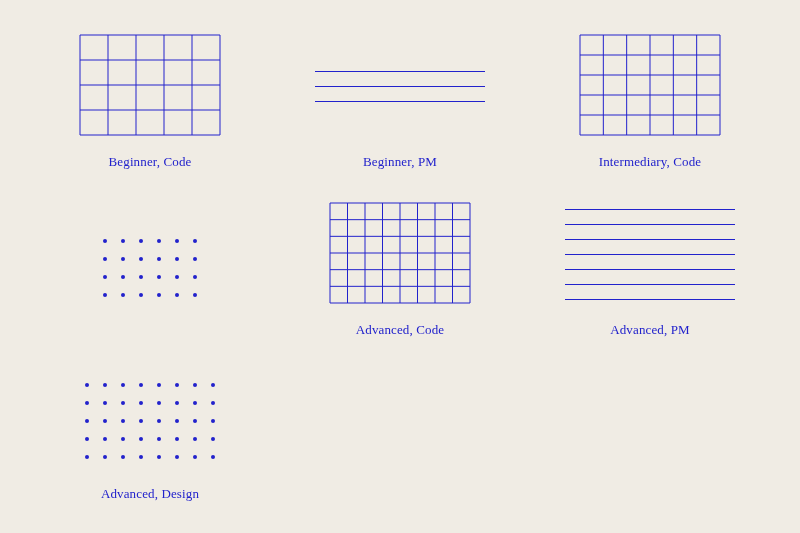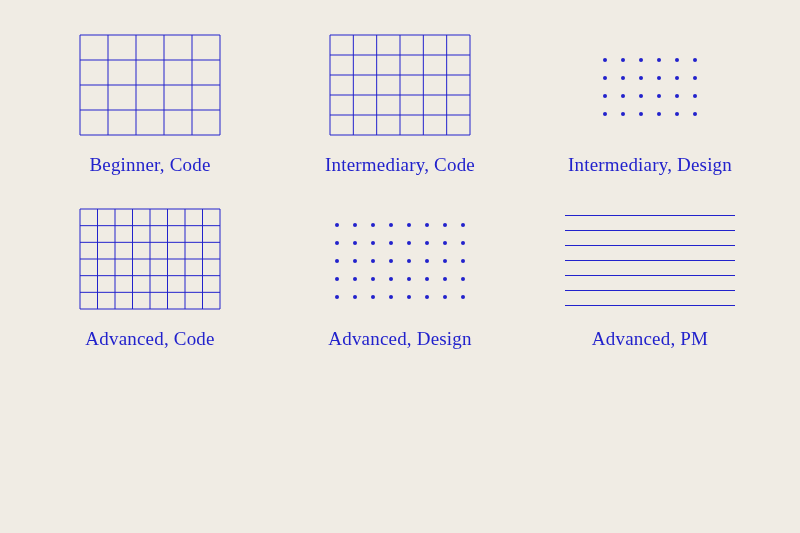--- a/index.html
+++ b/index.html
@@ -36,21 +36,21 @@
 
     .card-visual {
       flex: 1;
       display: flex;
       align-items: center;
       justify-content: center;
       width: 100%;
     }
 
     .card-label {
-      font-size: 19px;
+      font-size: 13px;
       color: #2222cc;
       text-align: center;
       font-family: Georgia, serif;
       letter-spacing: 0.01em;
     }
 
     
     .grid-visual svg {
       width: 160px;
       height: 110px;
@@ -117,20 +117,30 @@
             <line x1="122" y1="5" x2="122" y2="105" stroke="#2222cc" stroke-width="1"></line>
             <line x1="150" y1="5" x2="150" y2="105" stroke="#2222cc" stroke-width="1"></line>
             <line x1="10" y1="5" x2="150" y2="5" stroke="#2222cc" stroke-width="1"></line>
             <line x1="10" y1="30" x2="150" y2="30" stroke="#2222cc" stroke-width="1"></line>
             <line x1="10" y1="55" x2="150" y2="55" stroke="#2222cc" stroke-width="1"></line>
             <line x1="10" y1="80" x2="150" y2="80" stroke="#2222cc" stroke-width="1"></line>
             <line x1="10" y1="105" x2="150" y2="105" stroke="#2222cc" stroke-width="1"></line>
           </svg></div>
       </div>
       <div class="card-label">Beginner, Code</div>
+    </div>
+    <div class="card">
+      <div class="card-visual">
+        <div class="lines-visual">
+          <hr class="line">
+          <hr class="line">
+          <hr class="line">
+        </div>
+      </div>
+      <div class="card-label">Beginner, PM</div>
     </div>
     <div class="card">
       <div class="card-visual">
         <div class="grid-visual"><svg viewBox="0 0 160 110" width="160" height="110">
             <line x1="10" y1="5" x2="10" y2="105" stroke="#2222cc" stroke-width="1"></line>
             <line x1="33.33333333333333" y1="5" x2="33.33333333333333" y2="105" stroke="#2222cc" stroke-width="1"></line>
             <line x1="56.666666666666664" y1="5" x2="56.666666666666664" y2="105" stroke="#2222cc" stroke-width="1"></line>
             <line x1="80" y1="5" x2="80" y2="105" stroke="#2222cc" stroke-width="1"></line>
             <line x1="103.33333333333333" y1="5" x2="103.33333333333333" y2="105" stroke="#2222cc" stroke-width="1"></line>
             <line x1="126.66666666666666" y1="5" x2="126.66666666666666" y2="105" stroke="#2222cc" stroke-width="1"></line>
@@ -175,21 +185,20 @@
           <div class="dots-row">
             <div class="dot"></div>
             <div class="dot"></div>
             <div class="dot"></div>
             <div class="dot"></div>
             <div class="dot"></div>
             <div class="dot"></div>
           </div>
         </div>
       </div>
-      <div class="card-label">Intermediary, Design</div>
     </div>
     <div class="card">
       <div class="card-visual">
         <div class="grid-visual"><svg viewBox="0 0 160 110" width="160" height="110">
             <line x1="10" y1="5" x2="10" y2="105" stroke="#2222cc" stroke-width="1"></line>
             <line x1="27.5" y1="5" x2="27.5" y2="105" stroke="#2222cc" stroke-width="1"></line>
             <line x1="45" y1="5" x2="45" y2="105" stroke="#2222cc" stroke-width="1"></line>
             <line x1="62.5" y1="5" x2="62.5" y2="105" stroke="#2222cc" stroke-width="1"></line>
             <line x1="80" y1="5" x2="80" y2="105" stroke="#2222cc" stroke-width="1"></line>
             <line x1="97.5" y1="5" x2="97.5" y2="105" stroke="#2222cc" stroke-width="1"></line>
@@ -202,20 +211,34 @@
             <line x1="10" y1="55" x2="150" y2="55" stroke="#2222cc" stroke-width="1"></line>
             <line x1="10" y1="71.66666666666667" x2="150" y2="71.66666666666667" stroke="#2222cc" stroke-width="1"></line>
             <line x1="10" y1="88.33333333333334" x2="150" y2="88.33333333333334" stroke="#2222cc" stroke-width="1"></line>
             <line x1="10" y1="105" x2="150" y2="105" stroke="#2222cc" stroke-width="1"></line>
           </svg></div>
       </div>
       <div class="card-label">Advanced, Code</div>
     </div>
     <div class="card">
       <div class="card-visual">
+        <div class="lines-visual">
+          <hr class="line">
+          <hr class="line">
+          <hr class="line">
+          <hr class="line">
+          <hr class="line">
+          <hr class="line">
+          <hr class="line">
+        </div>
+      </div>
+      <div class="card-label">Advanced, PM</div>
+    </div>
+    <div class="card">
+      <div class="card-visual">
         <div class="dots-visual">
           <div class="dots-row">
             <div class="dot"></div>
             <div class="dot"></div>
             <div class="dot"></div>
             <div class="dot"></div>
             <div class="dot"></div>
             <div class="dot"></div>
             <div class="dot"></div>
             <div class="dot"></div>
@@ -257,27 +280,13 @@
             <div class="dot"></div>
             <div class="dot"></div>
             <div class="dot"></div>
             <div class="dot"></div>
             <div class="dot"></div>
           </div>
         </div>
       </div>
       <div class="card-label">Advanced, Design</div>
     </div>
-    <div class="card">
-      <div class="card-visual">
-        <div class="lines-visual">
-          <hr class="line">
-          <hr class="line">
-          <hr class="line">
-          <hr class="line">
-          <hr class="line">
-          <hr class="line">
-          <hr class="line">
-        </div>
-      </div>
-      <div class="card-label">Advanced, PM</div>
-    </div>
   </div>
 
 </body></html>

